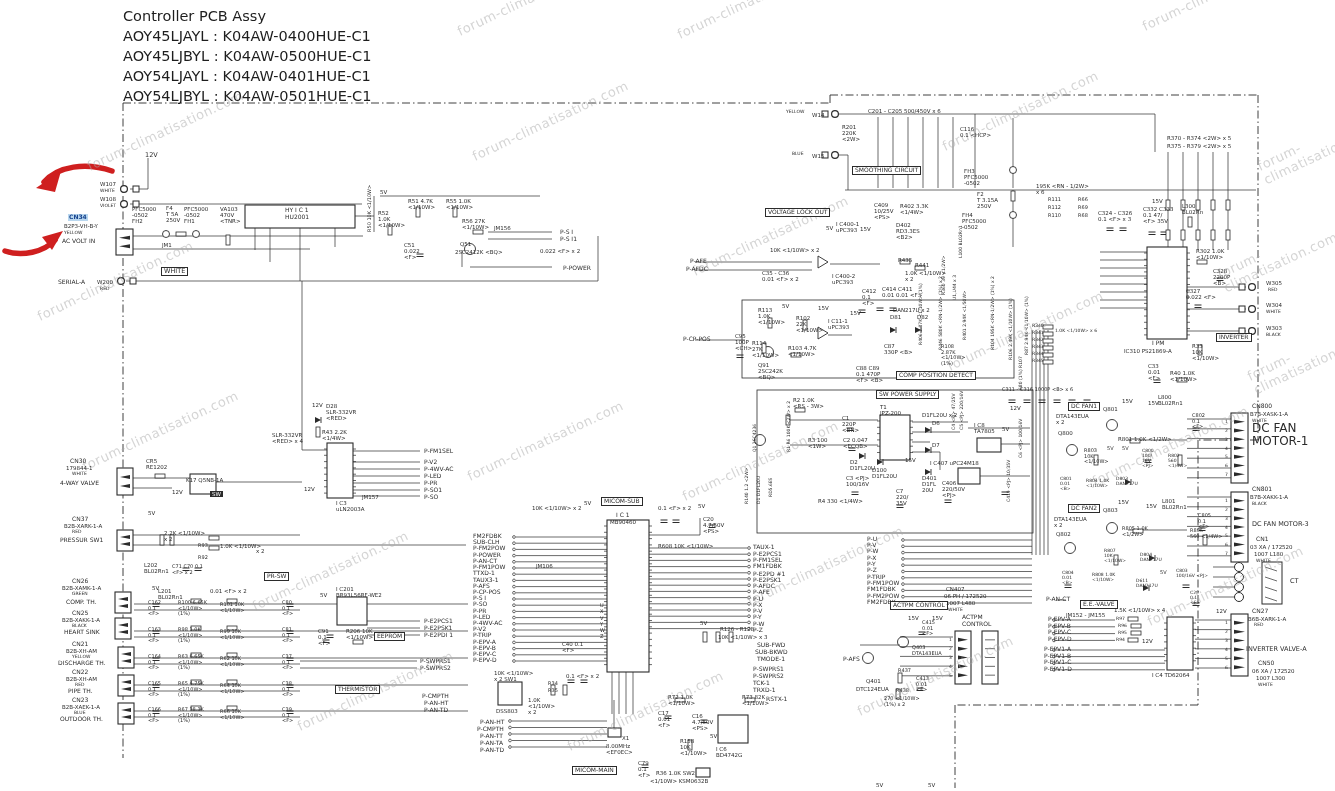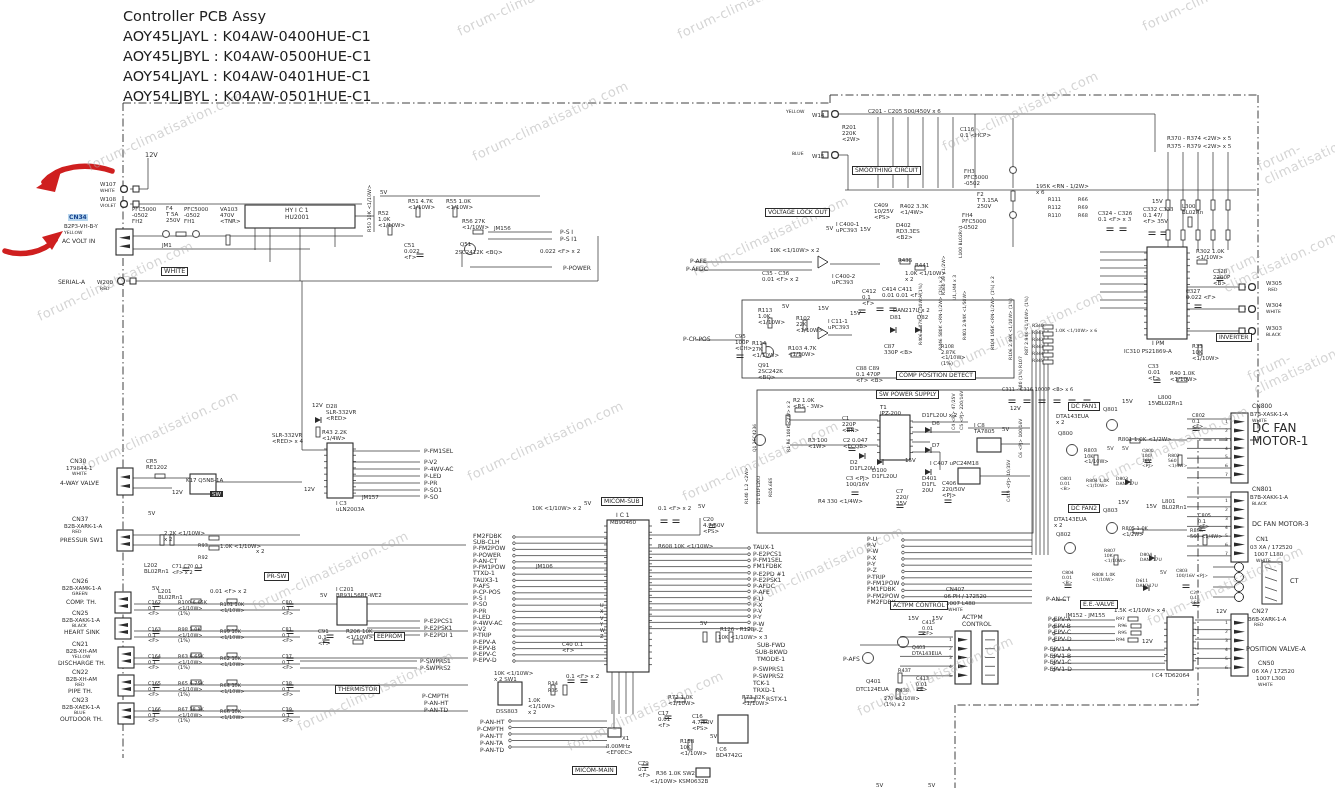--- a/index.html
+++ b/index.html
@@ -1350,21 +1350,21 @@
 100/16V &lt;PJ&gt;</div>
     <div class="lbl" style="left: 1190px; top: 590px; font-size: 4.5px;">C29
 0.1
 &lt;F&gt;</div>
     <div class="lbl" style="left: 1046px; top: 596px; font-size: 6px;">P-AN-CT</div>
     <div class="lbl box" style="left: 1080px; top: 600px; font-size: 6px;">E.E.-VALVE</div>
     <div class="lbl" style="left: 1290px; top: 578px; font-size: 6.5px;">CT</div>
     <div class="lbl" style="left: 1252px; top: 608px; font-size: 6px;">CN27</div>
     <div class="lbl" style="left: 1248px; top: 616px; font-size: 5.5px;">B6B-XARK-1-A</div>
     <div class="lbl" style="left: 1254px; top: 622px; font-size: 4.5px;">RED</div>
-    <div class="lbl" style="left: 1246px; top: 646px; font-size: 6.5px;">POSITION VALVE-A</div>
+    <div class="lbl" style="left: 1246px; top: 646px; font-size: 6.5px;">INVERTER VALVE-A</div>
     <div class="lbl" style="left: 1258px; top: 660px; font-size: 6px;">CN50</div>
     <div class="lbl" style="left: 1252px; top: 668px; font-size: 5.5px;">06 XA / 172520</div>
     <div class="lbl" style="left: 1256px; top: 675px; font-size: 5.5px;">1007 L300</div>
     <div class="lbl" style="left: 1258px; top: 682px; font-size: 4.5px;">WHITE</div>
     <div class="lbl" style="left: 1216px; top: 608px; font-size: 5.5px;">12V</div>
     <div class="lbl" style="left: 1066px; top: 612px; font-size: 5.5px;">JM152 - JM155</div>
     <div class="lbl" style="left: 1114px; top: 607px; font-size: 5.5px;">1.5K &lt;1/10W&gt; x 4</div>
     <div class="lbl" style="left: 1116px; top: 616px; font-size: 4.5px;">R97</div>
     <div class="lbl" style="left: 1118px; top: 623px; font-size: 4.5px;">R96</div>
     <div class="lbl" style="left: 1118px; top: 630px; font-size: 4.5px;">R95</div>

